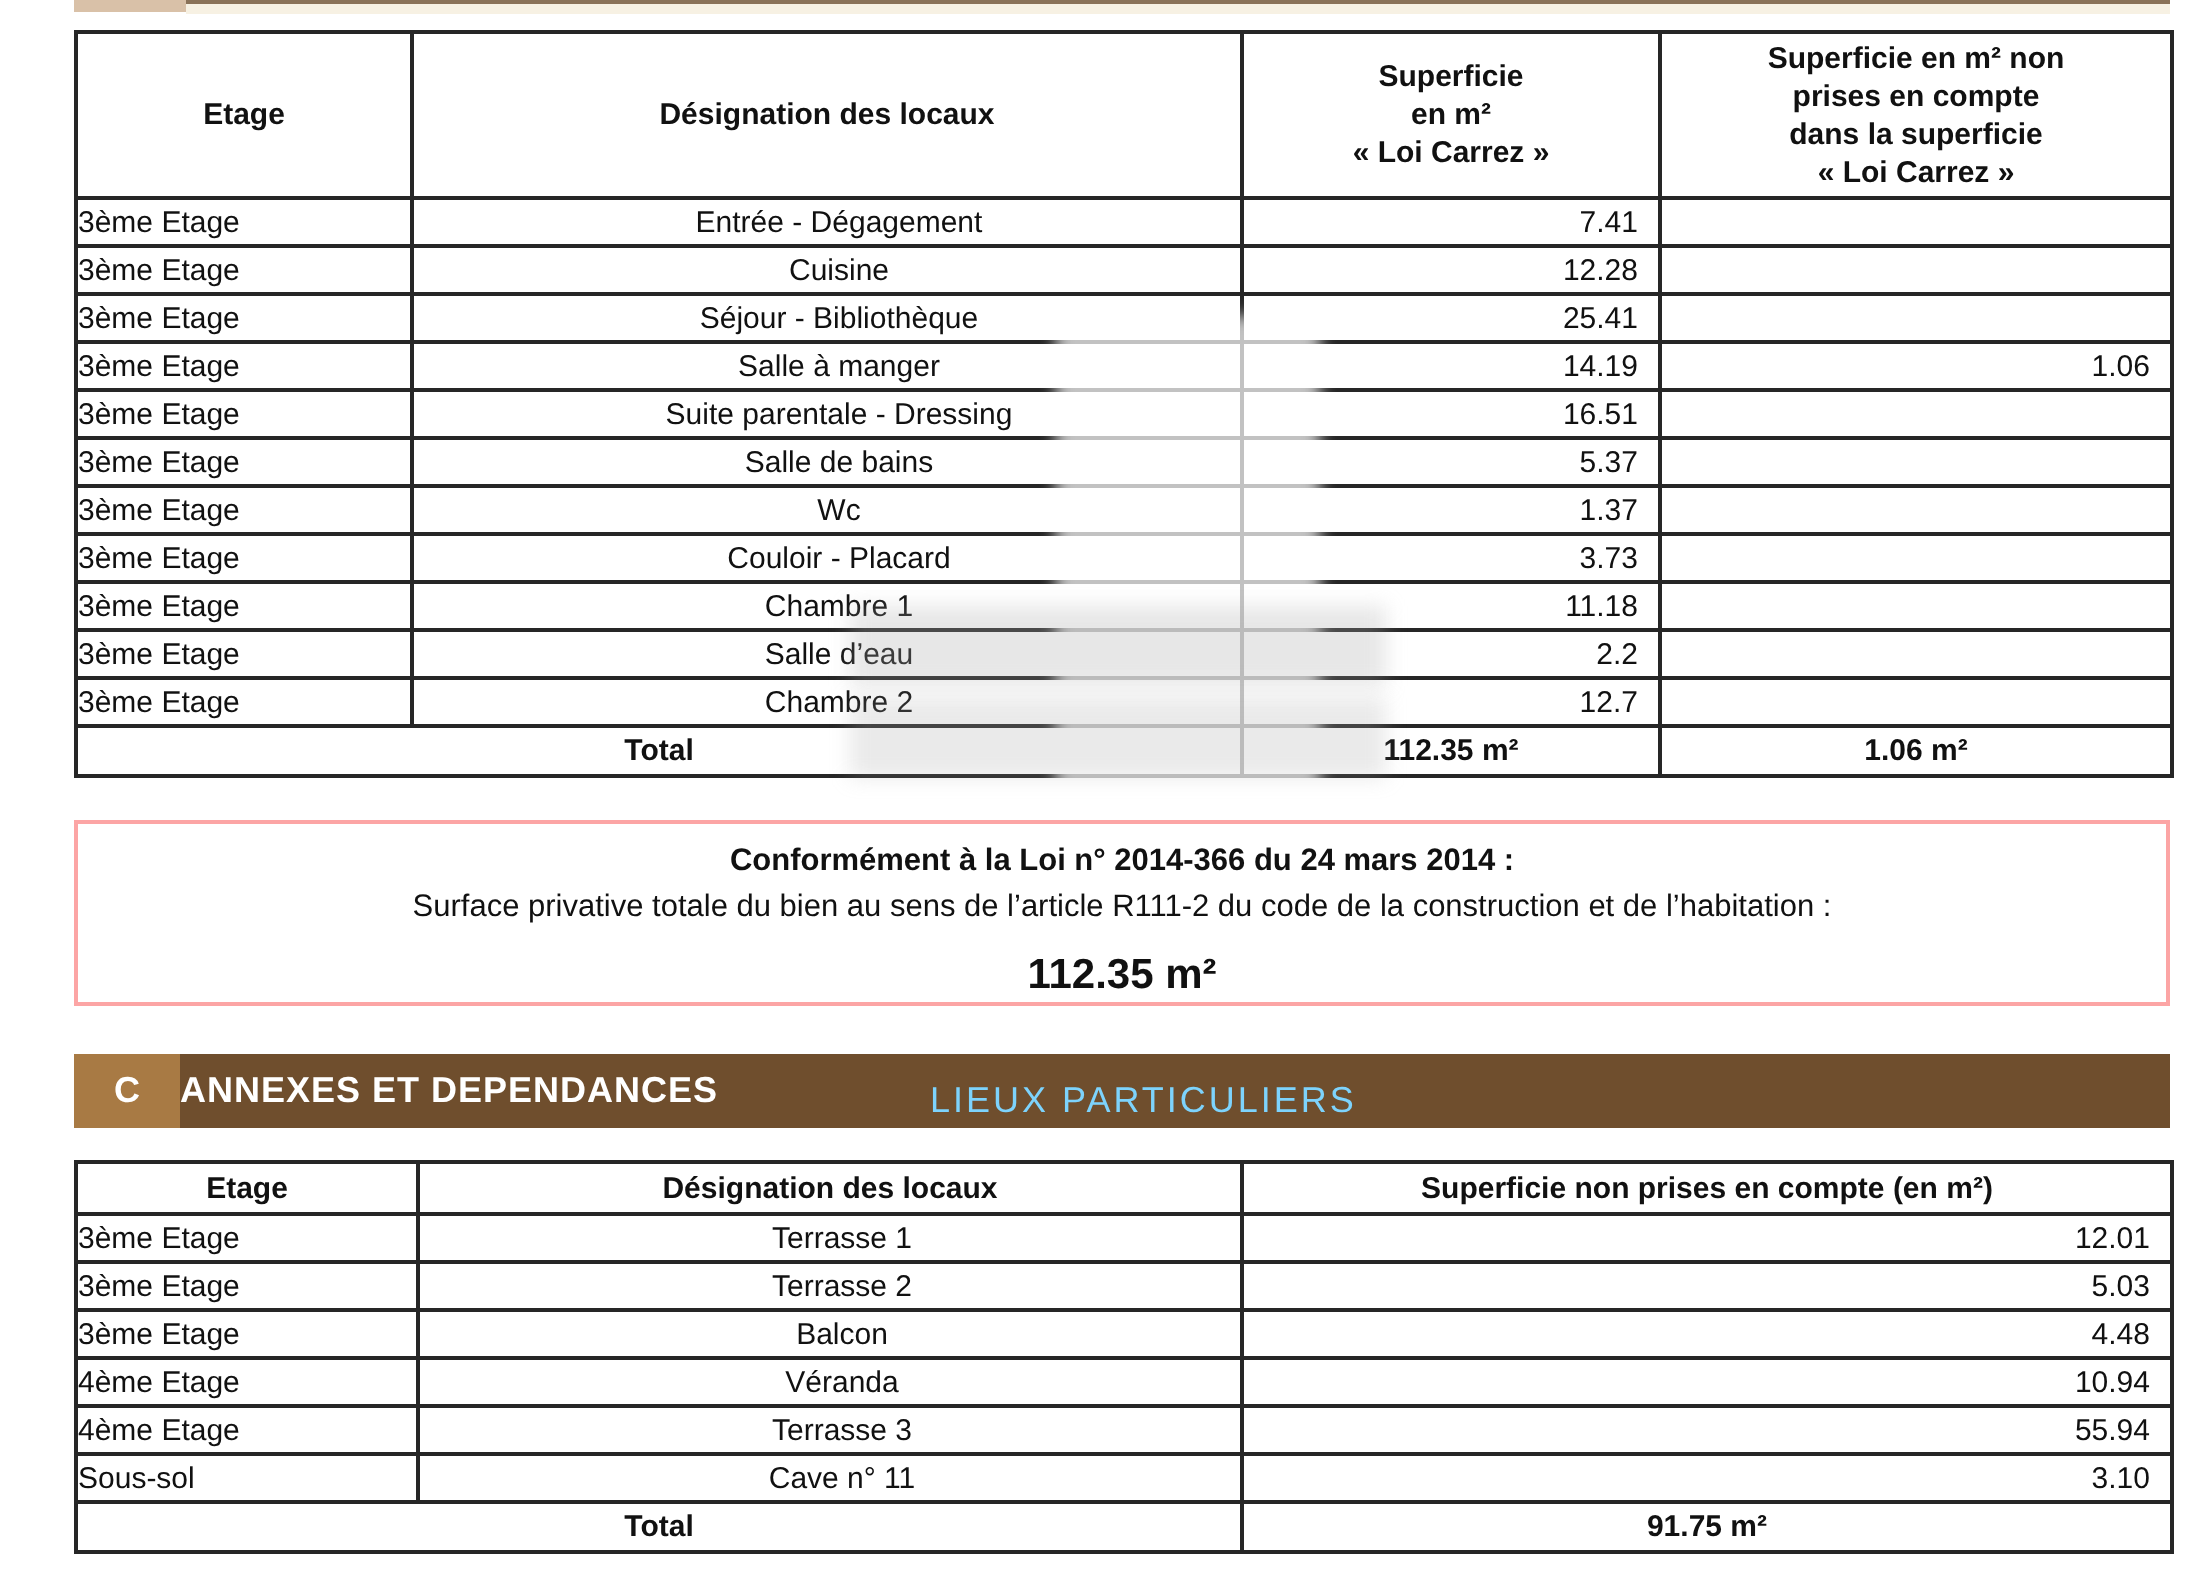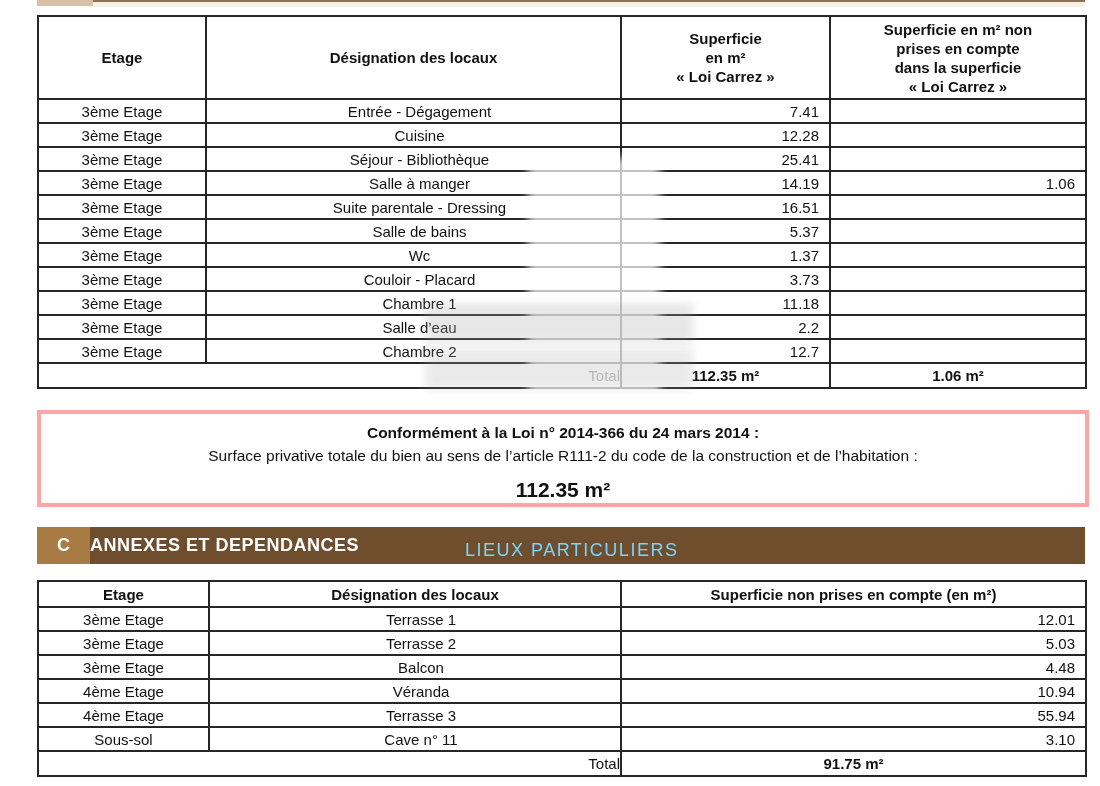--- a/index.html
+++ b/index.html
@@ -15,29 +15,29 @@
   .strip-square{left:37px;top:0;width:56px;height:6px;background:#d9c1a8;}
 
   
   table{border-collapse:collapse;table-layout:fixed;}
   th,td{border:2px solid #262626;overflow:hidden;white-space:nowrap;}
   .t1{left:37px;top:15px;width:1048px;}
   .t2{left:37px;top:580px;width:1048px;}
   .t1 thead th{height:81px;font-size:15px;font-weight:bold;line-height:19px;text-align:center;vertical-align:middle;padding:0 4px;}
   .t2 thead th{height:24px;font-size:15px;font-weight:bold;text-align:center;vertical-align:middle;padding:0 4px;}
   td{height:22px;font-size:15px;padding:0;vertical-align:middle;}
-  .c-etage{text-align:center;}
+  .c-etage{text-align:left;}
   .c-des{text-align:center;padding-left:12px;}
   .c-val{text-align:right;padding-right:10px;border-radius:12px;}
   .total-row td{height:23px;}
-  .total-label{text-align:right;font-weight:normal;}
+  .total-label{text-align:center;font-weight:bold;}
   .total-val{text-align:center;font-weight:bold;}
 
   
-  .conformity{left:37px;top:410px;width:1044px;height:89px;border:4px solid #fca5a5;
+  .conformity{left:37px;top:410px;width:1044px;height:89px;border:2px solid #fca5a5;
     text-align:center;background:#fff;}
   .conf-line1{font-weight:bold;font-size:15.5px;margin-top:10px;}
   .conf-line2{font-weight:normal;font-size:15.5px;margin-top:5px;}
   .conf-value{font-weight:bold;font-size:21px;margin-top:13px;}
 
   
   .banner{left:37px;top:527px;width:1048px;height:37px;background:#6f4e2d;display:flex;align-items:center;}
   .banner-letter{width:53px;height:37px;background:#a87a44;color:#ffffff;font-weight:bold;font-size:18px;
     display:flex;align-items:center;justify-content:center;flex:0 0 53px;}
   .banner-title{color:#ffffff;font-weight:bold;font-size:18px;margin-left:0;letter-spacing:.5px;}

